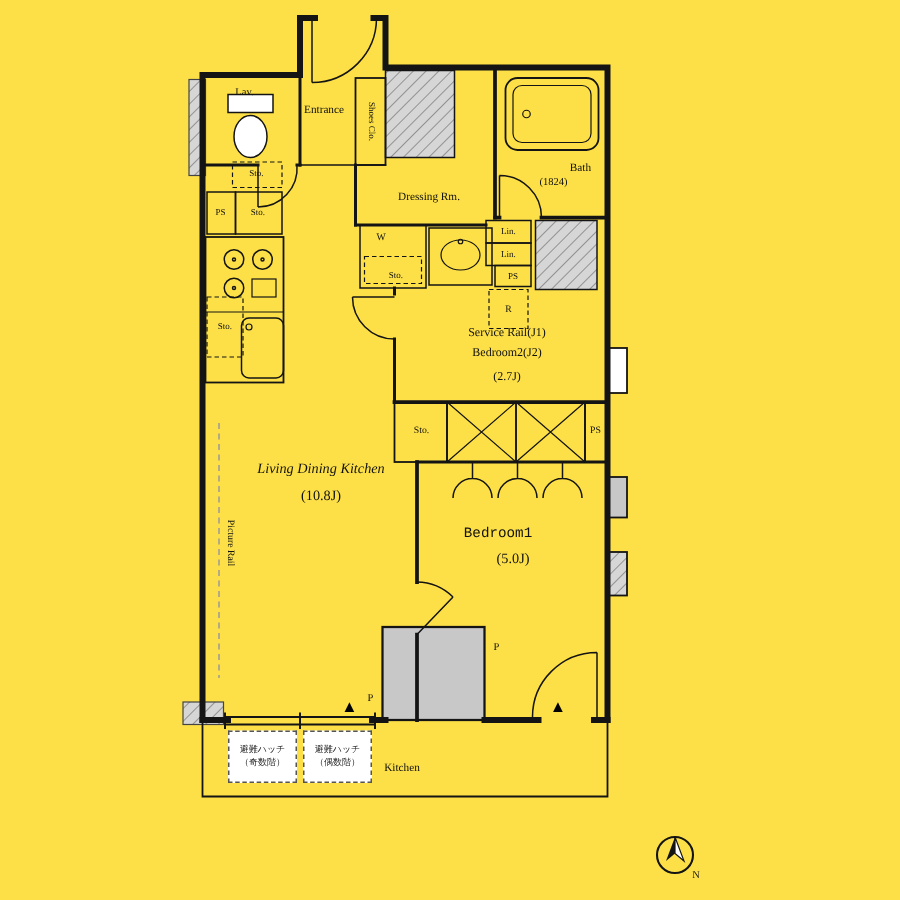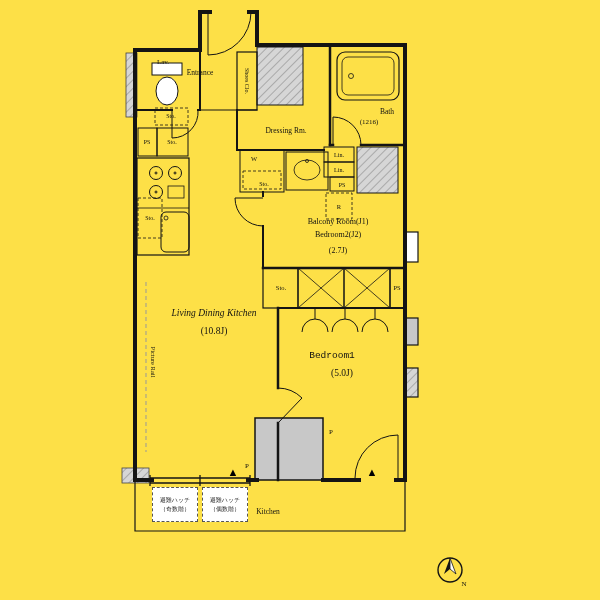--- a/index.html
+++ b/index.html
@@ -163,34 +163,34 @@
     <path d="M146,282 L146,452" stroke="#999" stroke-width="1" stroke-dasharray="4,3" fill="none"></path>
 
     <g>
       <circle cx="450" cy="570" r="12" fill="none" stroke="#141414" stroke-width="1.4"></circle>
       <polygon points="450,558 444,574 450,569" fill="#141414"></polygon>
       <polygon points="450,558 456,574 450,569" fill="#ffffff" stroke="#141414" stroke-width="0.8"></polygon>
     </g>
   </svg>
 
   <div class="lbl f7" style="left:163px; top:62px;">Lav.</div>
-  <div class="lbl f75" style="left:200px; top:73px;">Entrance</div>
+  <div class="lbl f75" style="left:216px; top:73px;">Entrance</div>
   <div class="lbl f6 vert" style="left:247px; top:81px;">Shoes Clo.</div>
   <div class="lbl f75" style="left:387px; top:112px;">Bath</div>
-  <div class="lbl f7" style="left:369px; top:122px;">(1216)</div>
+  <div class="lbl f7" style="left:369px; top:122px;">(1824)</div>
   <div class="lbl f75" style="left:286px; top:131px;">Dressing Rm.</div>
 
   <div class="lbl f65" style="left:254px; top:159px;">W</div>
   <div class="lbl f6" style="left:264px; top:184px;">Sto.</div>
   <div class="lbl f6" style="left:339px; top:155px;">Lin.</div>
   <div class="lbl f6" style="left:339px; top:170px;">Lin.</div>
   <div class="lbl f6" style="left:342px; top:185px;">PS</div>
   <div class="lbl f65" style="left:339px; top:207px;">R</div>
 
-  <div class="lbl f8" style="left:338px; top:222px;">Balcony Room(J1)</div>
+  <div class="lbl f8" style="left:338px; top:222px;">Service Rail(J1)</div>
   <div class="lbl f8" style="left:338px; top:235px;">Bedroom2(J2)</div>
   <div class="lbl f8" style="left:338px; top:251px;">(2.7J)</div>
 
   <div class="lbl f65" style="left:281px; top:288px;">Sto.</div>
   <div class="lbl f65" style="left:397px; top:288px;">PS</div>
 
   <div class="lbl f95" style="left:214px; top:314px;font-style:italic;">Living Dining Kitchen</div>
   <div class="lbl f95" style="left:214px; top:332px;text-align:center;">(10.8J)</div>
   <div class="lbl f65 vert" style="left:153px; top:362px;">Picture Rail</div>
 

